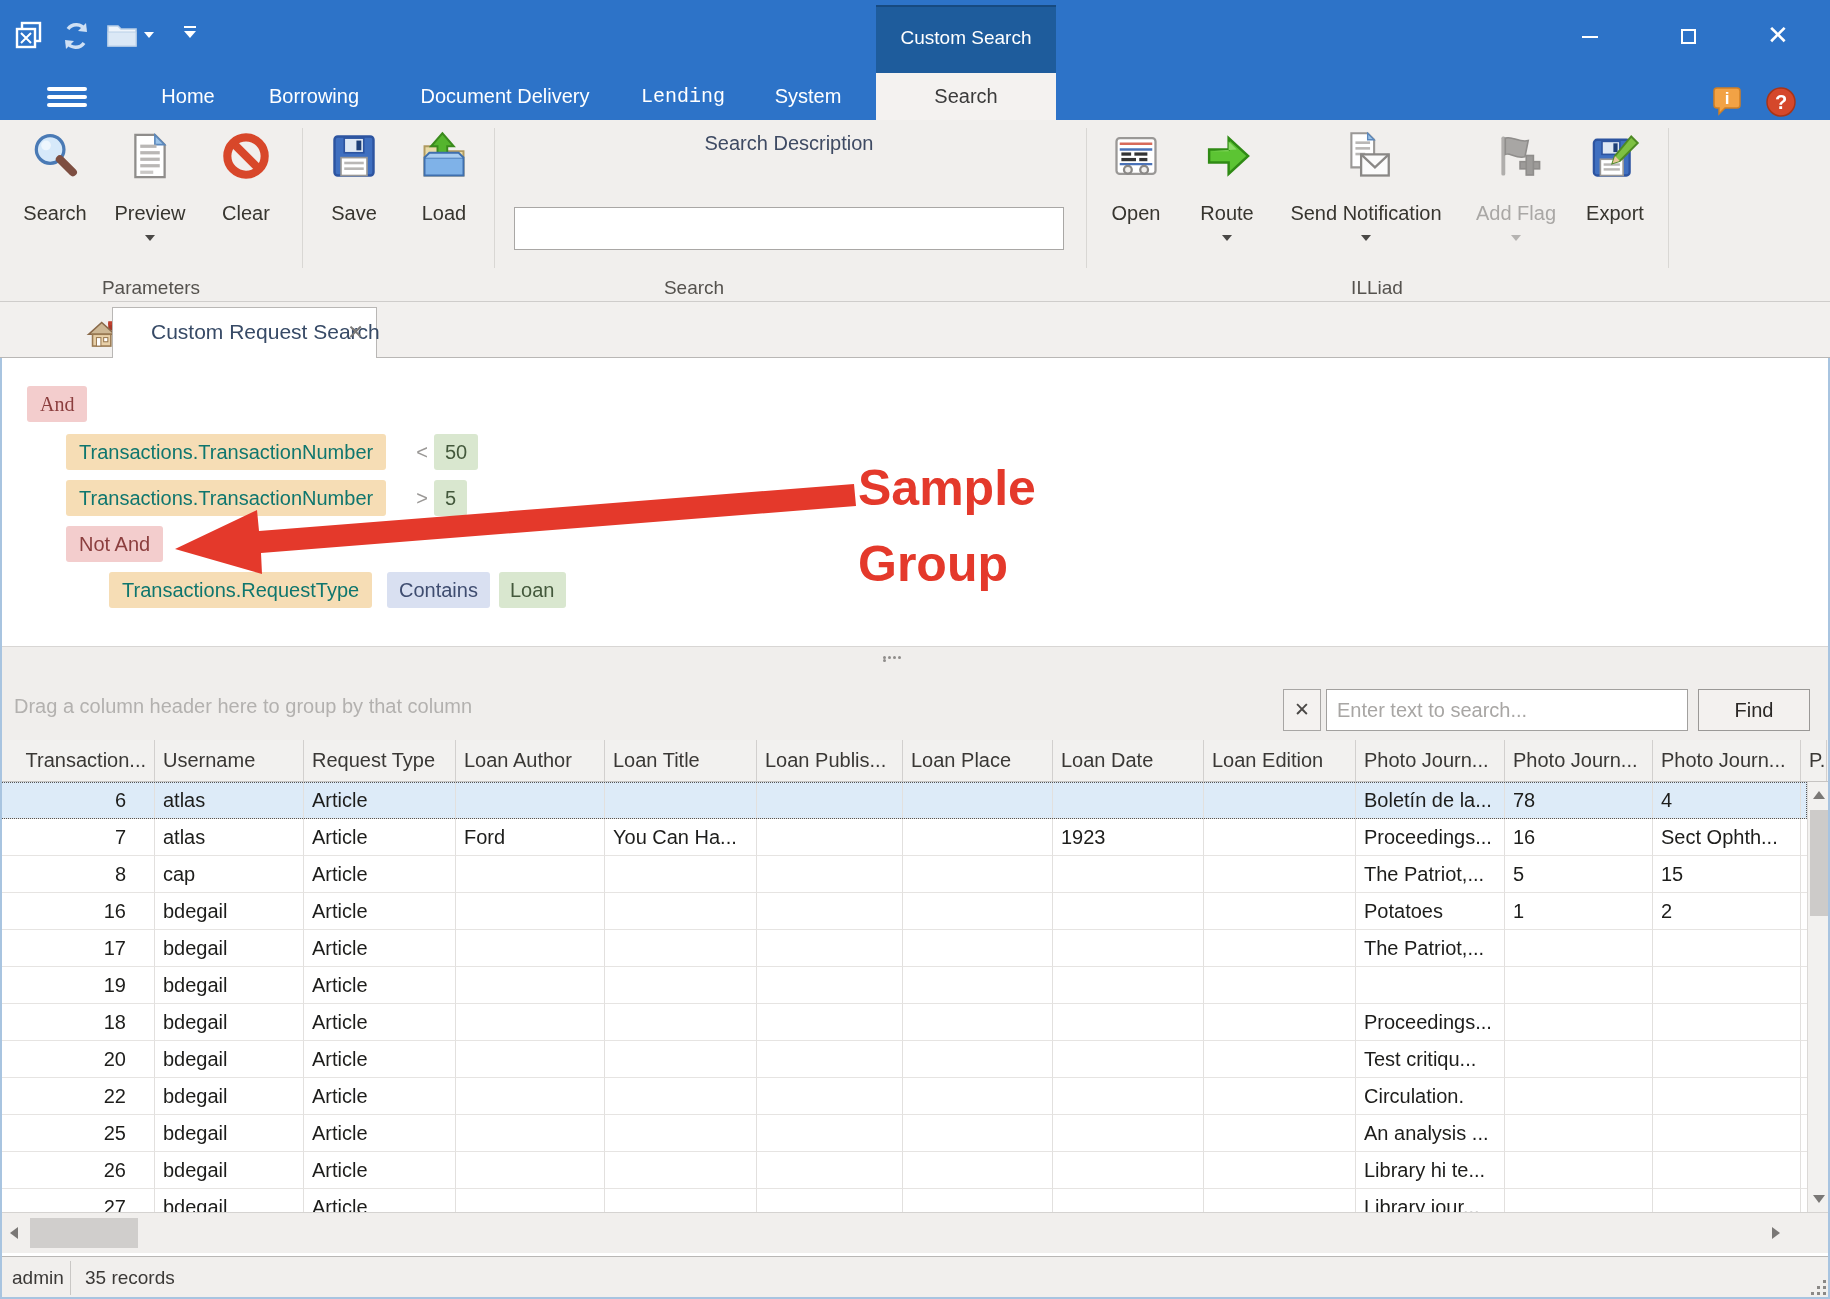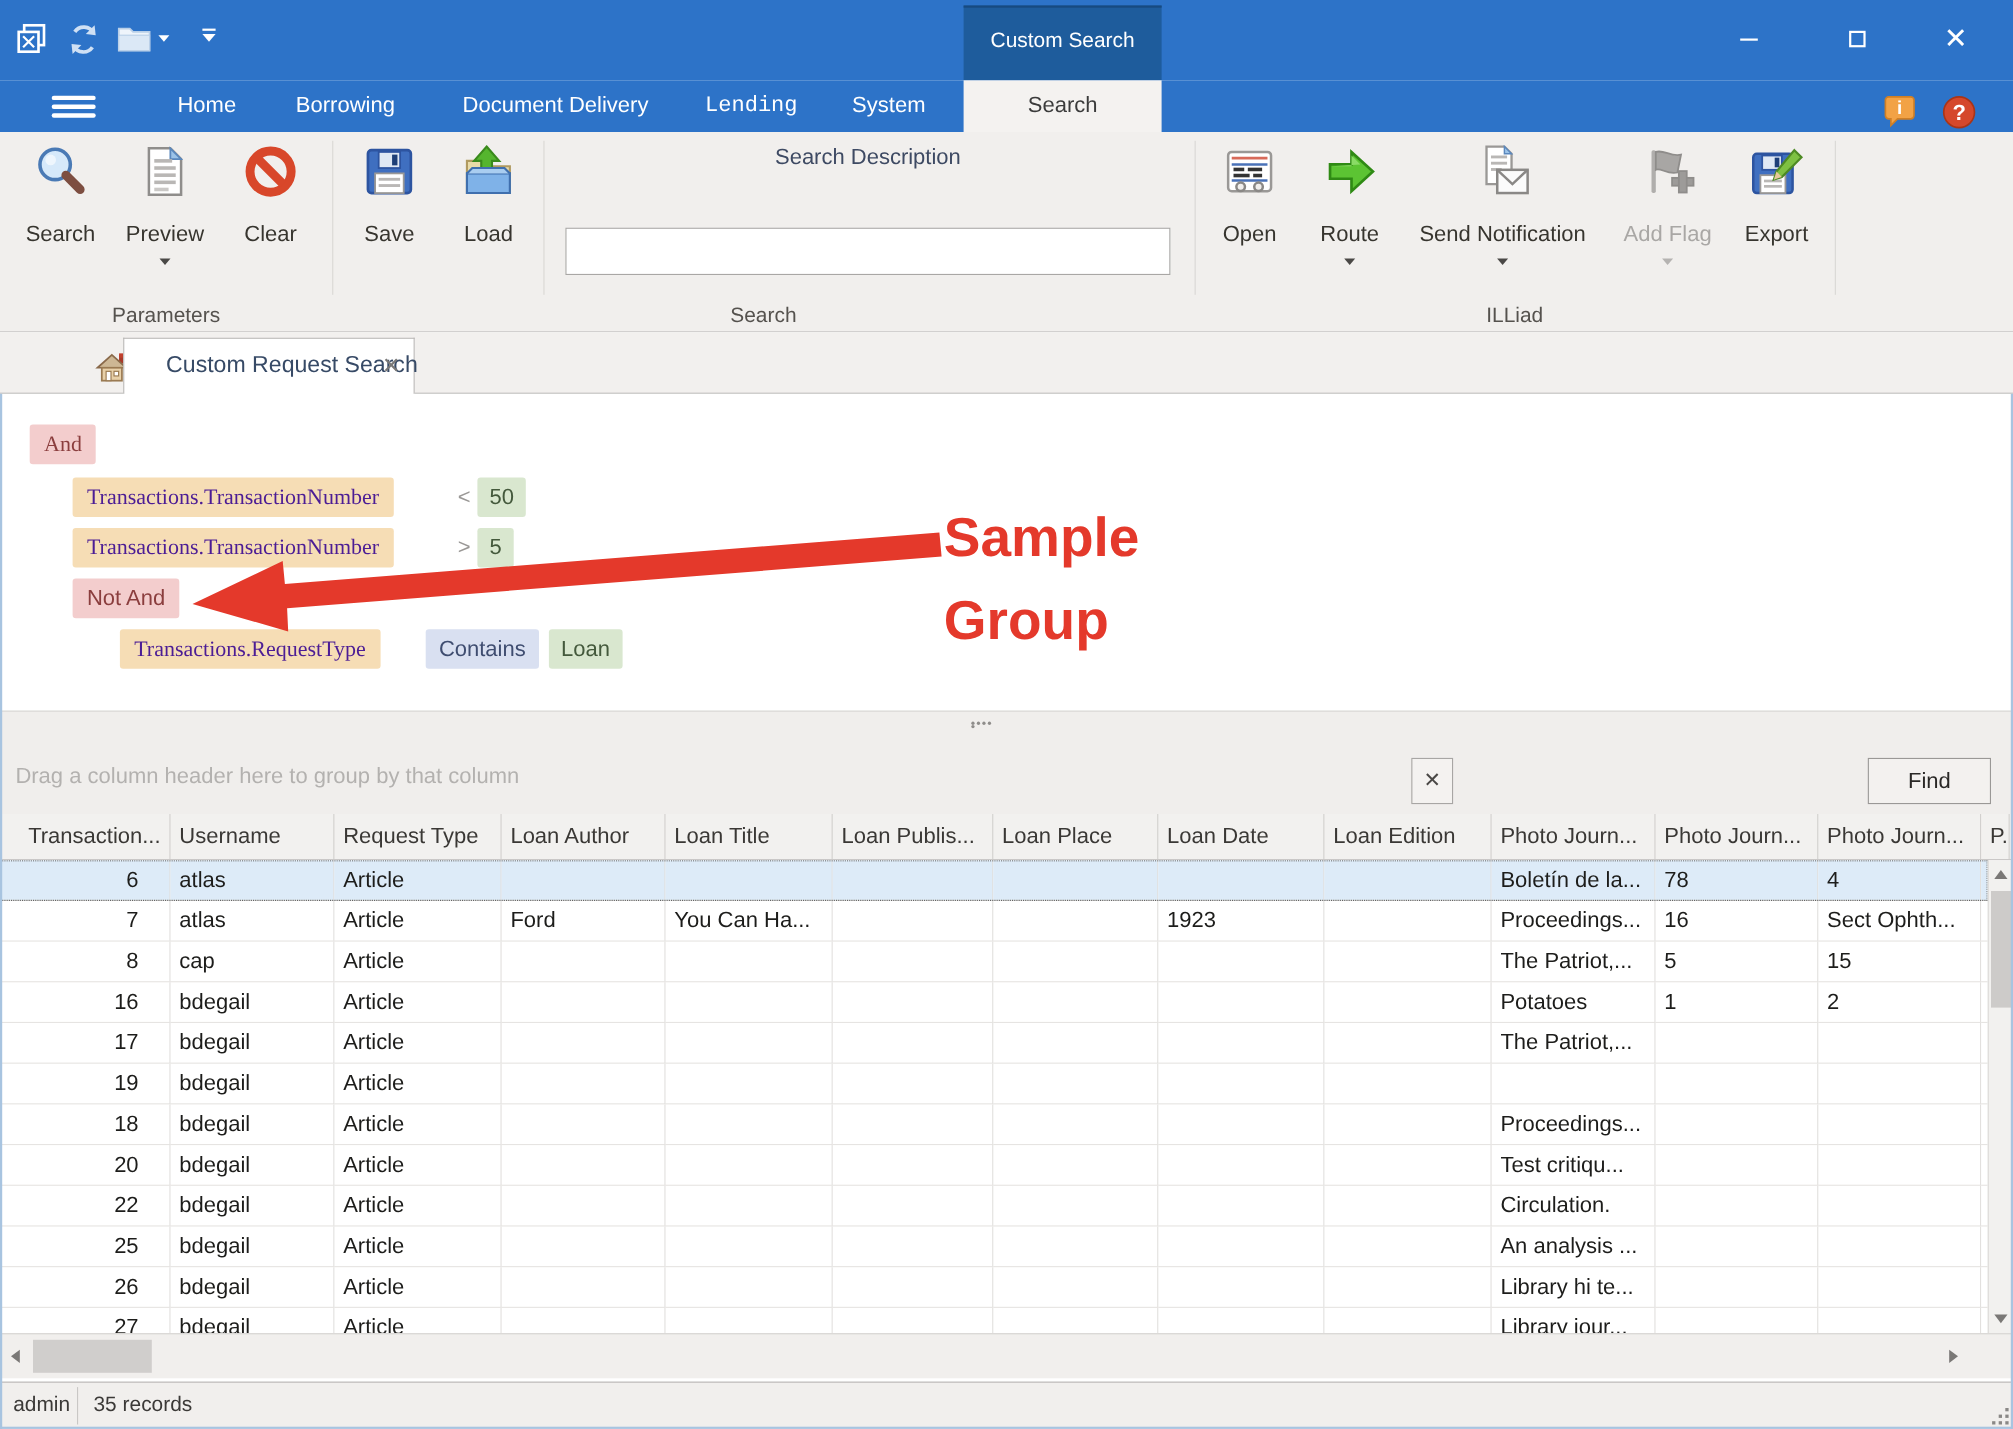--- a/index.html
+++ b/index.html
@@ -41,21 +41,21 @@
   .main-tab{position:absolute;left:76px;top:10px;height:44px;}
   .main-tab .lbl{position:absolute;left:52px;top:9px;font-size:21px;color:#374a66;white-space:nowrap;}
   .doc-tab{position:absolute;left:112px;top:5px;width:265px;height:52px;background:#fff;border:1px solid #b9b7b5;border-bottom:none;}
   .doc-tab .lbl{position:absolute;left:38px;top:12px;font-size:21px;color:#374a66;white-space:nowrap;}
   .doc-tab .close{position:absolute;right:12px;top:12px;font-size:20px;color:#7a7876;}
 
   
   .qpanel{position:absolute;left:0;top:358px;width:1830px;height:288px;background:#fff;}
   .badge{position:absolute;height:36px;line-height:36px;border-radius:3px;font-size:20px;padding:0 13px;white-space:nowrap;}
   .b-op{background:#f3cdcd;color:#8b3e3e;}
-  .b-field{background:#f6ddb5;color:#4c1d95;font-family:Liberation Serif, serif;}
+  .b-field{background:#f6ddb5;color:#0f766e;}
   .b-val{background:#d9e7cf;color:#44593c;padding:0 11px;}
   .b-cmp{background:#d9e0f1;color:#3f4d70;padding:0 12px;}
   .q-rel{position:absolute;width:24px;text-align:center;height:36px;line-height:36px;color:#9a9896;font-size:20px;}
   .annotation{position:absolute;left:858px;top:92px;font-size:50px;line-height:76px;font-weight:bold;color:#e4392b;}
   .arrow-svg{position:absolute;left:0;top:0;pointer-events:none;}
 
   
   .gridbar{position:absolute;left:0;top:646px;width:1830px;height:94px;background:#f0eeec;border-top:1px solid #d8d6d4;}
   .split-dots{position:absolute;left:883px;top:9px;width:24px;height:4px;}
   .split-dots i{float:left;width:3px;height:3px;border-radius:50%;background:#8f8d8b;margin-right:2px;}
@@ -372,20 +372,21 @@
   <div class="gridbar">
     <div class="split-dots">
         <i></i>
         <i></i>
         <i></i>
         <i></i>
         <i></i>
       </div>
     <div class="drag-hint">Drag a column header here to group by that column</div>
     <div class="gs-clear">✕</div>
+    <input class="gs-input" type="text" placeholder="Enter text to search..." style="">
     <div class="gs-find">Find</div>
   </div>
 
   <div class="gheader" id="gheader"><div class="hcell" style="width: 155px; text-align: right;">Transaction...</div><div class="hcell" style="width: 149px;">Username</div><div class="hcell" style="width: 152px;">Request Type</div><div class="hcell" style="width: 149px;">Loan Author</div><div class="hcell" style="width: 152px;">Loan Title</div><div class="hcell" style="width: 146px;">Loan Publis...</div><div class="hcell" style="width: 150px;">Loan Place</div><div class="hcell" style="width: 151px;">Loan Date</div><div class="hcell" style="width: 152px;">Loan Edition</div><div class="hcell" style="width: 149px;">Photo Journ...</div><div class="hcell" style="width: 148px;">Photo Journ...</div><div class="hcell" style="width: 148px;">Photo Journ...</div><div class="hcell" style="width: 26px;">P...</div></div>
   <div class="grows" id="grows">
       <div class="grow selected"><div class="gcell num" style="width: 155px;">6</div><div class="gcell" style="width: 149px;">atlas</div><div class="gcell" style="width: 152px;">Article</div><div class="gcell" style="width: 149px;"></div><div class="gcell" style="width: 152px;"></div><div class="gcell" style="width: 146px;"></div><div class="gcell" style="width: 150px;"></div><div class="gcell" style="width: 151px;"></div><div class="gcell" style="width: 152px;"></div><div class="gcell" style="width: 149px;">Boletín de la...</div><div class="gcell" style="width: 148px;">78</div><div class="gcell" style="width: 148px;">4</div><div class="gcell" style="width: 26px;"></div></div>
       <div class="grow"><div class="gcell num" style="width: 155px;">7</div><div class="gcell" style="width: 149px;">atlas</div><div class="gcell" style="width: 152px;">Article</div><div class="gcell" style="width: 149px;">Ford</div><div class="gcell" style="width: 152px;">You Can Ha...</div><div class="gcell" style="width: 146px;"></div><div class="gcell" style="width: 150px;"></div><div class="gcell" style="width: 151px;">1923</div><div class="gcell" style="width: 152px;"></div><div class="gcell" style="width: 149px;">Proceedings...</div><div class="gcell" style="width: 148px;">16</div><div class="gcell" style="width: 148px;">Sect Ophth...</div><div class="gcell" style="width: 26px;"></div></div>
       <div class="grow"><div class="gcell num" style="width: 155px;">8</div><div class="gcell" style="width: 149px;">cap</div><div class="gcell" style="width: 152px;">Article</div><div class="gcell" style="width: 149px;"></div><div class="gcell" style="width: 152px;"></div><div class="gcell" style="width: 146px;"></div><div class="gcell" style="width: 150px;"></div><div class="gcell" style="width: 151px;"></div><div class="gcell" style="width: 152px;"></div><div class="gcell" style="width: 149px;">The Patriot,...</div><div class="gcell" style="width: 148px;">5</div><div class="gcell" style="width: 148px;">15</div><div class="gcell" style="width: 26px;"></div></div>
       <div class="grow"><div class="gcell num" style="width: 155px;">16</div><div class="gcell" style="width: 149px;">bdegail</div><div class="gcell" style="width: 152px;">Article</div><div class="gcell" style="width: 149px;"></div><div class="gcell" style="width: 152px;"></div><div class="gcell" style="width: 146px;"></div><div class="gcell" style="width: 150px;"></div><div class="gcell" style="width: 151px;"></div><div class="gcell" style="width: 152px;"></div><div class="gcell" style="width: 149px;">Potatoes</div><div class="gcell" style="width: 148px;">1</div><div class="gcell" style="width: 148px;">2</div><div class="gcell" style="width: 26px;"></div></div>
       <div class="grow"><div class="gcell num" style="width: 155px;">17</div><div class="gcell" style="width: 149px;">bdegail</div><div class="gcell" style="width: 152px;">Article</div><div class="gcell" style="width: 149px;"></div><div class="gcell" style="width: 152px;"></div><div class="gcell" style="width: 146px;"></div><div class="gcell" style="width: 150px;"></div><div class="gcell" style="width: 151px;"></div><div class="gcell" style="width: 152px;"></div><div class="gcell" style="width: 149px;">The Patriot,...</div><div class="gcell" style="width: 148px;"></div><div class="gcell" style="width: 148px;"></div><div class="gcell" style="width: 26px;"></div></div>

